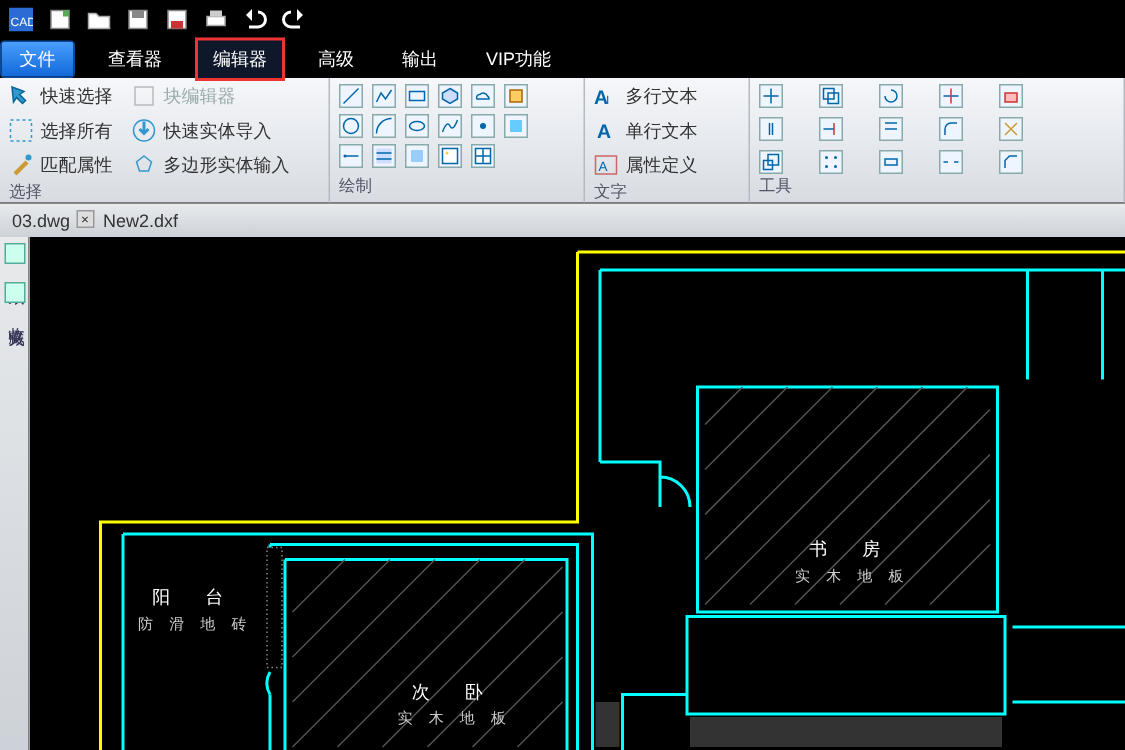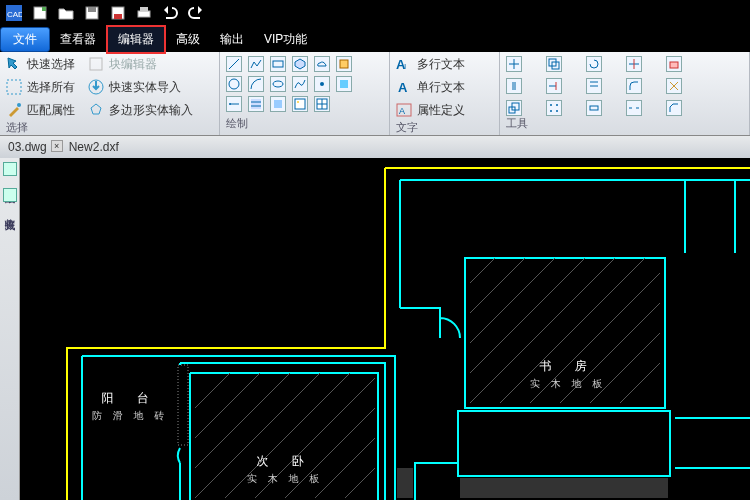--- a/index.html
+++ b/index.html
@@ -1,20 +1,20 @@
 <!DOCTYPE html>
 <html><head>
 <meta charset="utf-8">
 <style>
 *{margin:0;padding:0;box-sizing:border-box;font-family:"Microsoft YaHei",sans-serif}
 body{background:#000;width:750px;height:500px;overflow:hidden;font-size:12px}
 .titlebar{height:26px;background:#000;display:flex;align-items:center;gap:6px;padding:0 4px}
 .titlebar .ico{width:20px;height:20px;display:flex;align-items:center;justify-content:center}
 .titlebar svg{width:16px;height:16px}
-.menubar{height:26px;display:flex;align-items:center;gap:0}
+.menubar{height:26px;display:flex;align-items:center;gap:12px}
 .menu-item{color:#fff;padding:4px 10px;cursor:pointer}
 .menu-item.file{background:linear-gradient(#4a9eff,#1168d8);border:1px solid #0b4a9e;border-radius:3px;padding:3px 12px}
 .menu-item.active{border:2px solid #e33;background:#0f172a}
 .ribbon{background:linear-gradient(#f5f7fa,#d8dce2);height:84px;display:flex;border-bottom:1px solid #888}
 .rgroup{border-right:1px solid #b5bac2;padding:2px 6px;display:flex;flex-direction:column;justify-content:space-between}
 .rgroup .rows{display:flex;flex-direction:column;gap:3px}
 .rgroup .row{display:flex;align-items:center;gap:5px;height:20px}
 .rgroup .lbl{color:#333;font-size:12px}
 .rgroup .lbl.dis{color:#9aa}
 .rgroup .gname{color:#556;font-size:11px;padding-bottom:2px}
@@ -424,21 +424,21 @@
       <g fill="#333">
         <rect x="377" y="310" width="16" height="30"></rect>
         <rect x="440" y="320" width="208" height="20"></rect>
       </g>
     </svg>
 
     <div class="roomlabel" style="left:72px;top:232px">
       <div class="main">阳 台</div>
       <div class="sub">防 滑 地 砖</div>
     </div>
-    <div class="roomlabel" style="left:227px;top:295px">
+    <div class="roomlabel" style="left:245px;top:295px">
       <div class="main">次 卧</div>
       <div class="sub">实 木 地 板</div>
     </div>
     <div class="roomlabel" style="left:510px;top:200px">
       <div class="main">书 房</div>
       <div class="sub">实 木 地 板</div>
     </div>
   </div>
 </div>
 

